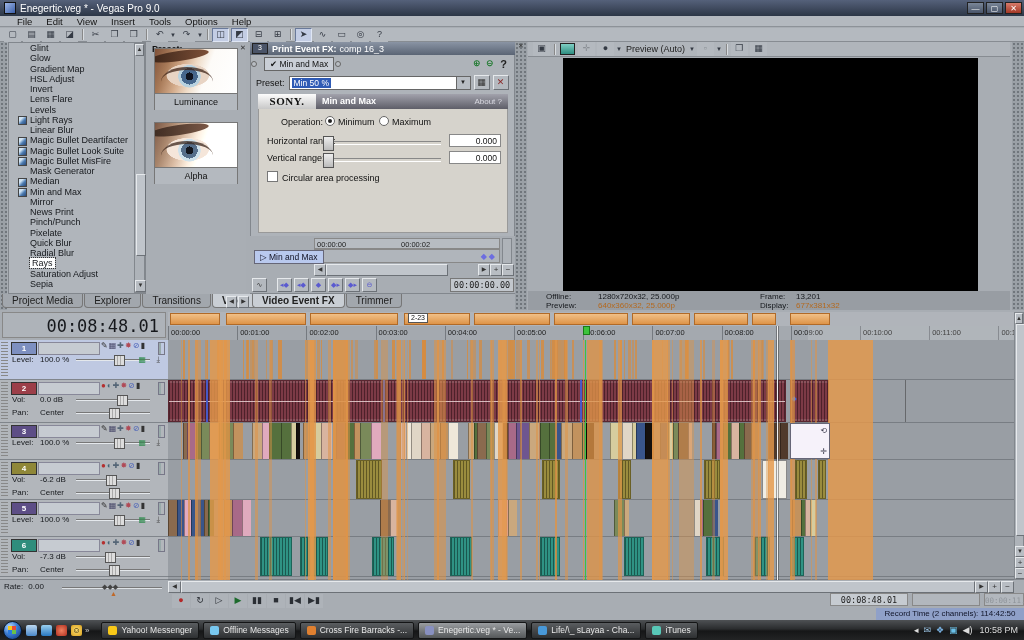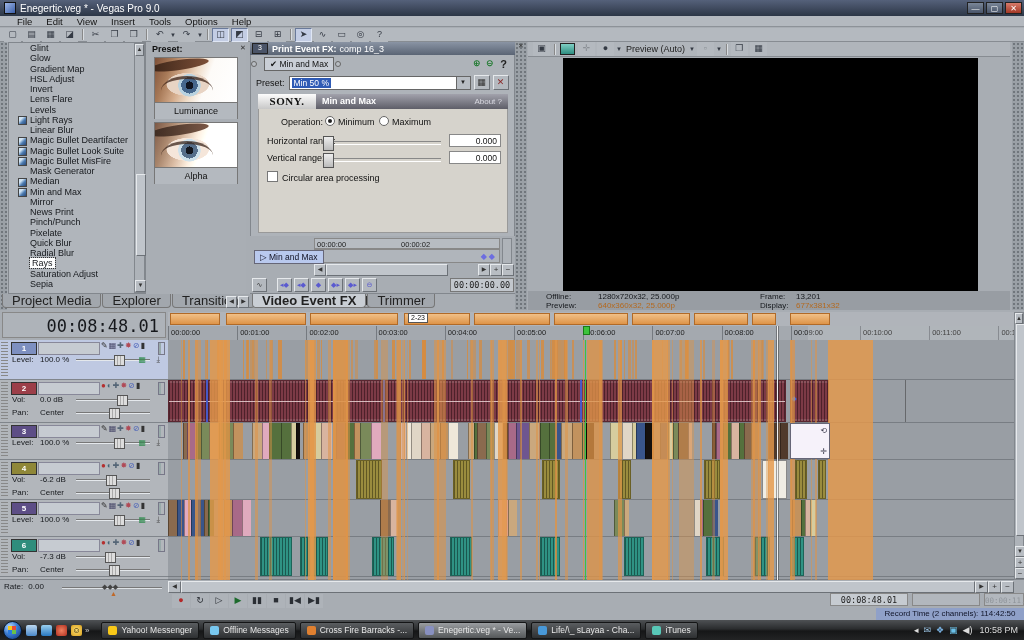--- a/index.html
+++ b/index.html
@@ -45,21 +45,21 @@
        radial-gradient(ellipse at 40% 60%, #e8d4c4 0 30%, rgba(0,0,0,0) 31%),
        linear-gradient(110deg,#7e5038 0%,#a87a58 18%,#d4ac8c 34%,#efdcc8 48%,#fdfbf8 62%,#ffffff 100%)}
   .eyeimg::before{content:"";position:absolute;left:-6px;top:2px;width:60px;height:10px;
        background:linear-gradient(100deg,#3a2418,#7e5038);transform:rotate(-8deg);border-radius:50%}
   .eyeimg::after{content:"";position:absolute;left:6px;top:18px;width:52px;height:26px;border-radius:50%;
        border-top:3px solid rgba(60,34,22,.75)}
   .eyeimg.alpha{filter:saturate(.7) brightness(1.08)}
   .thumblabel{height:16px;line-height:16px;text-align:center;font-size:9px;color:#111;
               border-top:1px solid #777;background:#b4b9bf}
   
-  .tabsrow{display:flex;align-items:flex-start;font-size:13px;color:#222}
+  .tabsrow{display:flex;align-items:flex-start;font-size:10px;color:#222}
   .tab{height:13px;line-height:13px;padding:0 9px;background:#a2a7ad;border:1px solid #777;border-top:none;
        border-radius:0 0 4px 4px;margin-right:1px}
   .tab.active{background:#c9ced4;font-weight:bold}
   
   #dlg{left:250px;top:42px;width:265px;height:252px;background:#aeb3b9;border:1px solid #82878d;box-sizing:border-box}
   #dlg-titlebar{left:250px;top:42px;width:265px;height:13px;background:linear-gradient(#8a94a4,#5a6474);
      color:#fff;font-size:9px;display:flex;align-items:center;padding-left:2px;box-sizing:border-box}
   #dlg-badge{width:14px;height:9px;background:#4a5468;border:1px solid #222;color:#fff;font-size:7px;
      line-height:8px;text-align:center;margin-right:4px}
   #chainrow{left:250px;top:56px;width:265px;height:16px;display:flex;align-items:center}
@@ -233,21 +233,21 @@
     <div class="fxitem"><span>Saturation Adjust</span></div>
     <div class="fxitem"><span>Sepia</span></div>
   </div>
 <div class="abs vscroll" style="left:134px;top:43px;width:11px;height:250px">
   <div class="sbtn" style="height:10px">▲</div>
   <div class="sthumb abs" style="left:1px;top:130px;width:8px;height:80px"></div>
   <div class="sbtn abs" style="left:0;bottom:0;width:9px;height:10px">▼</div>
 </div>
 <div id="presetpanel" class="abs"></div>
 <div id="preset-label" class="abs txt">Preset:</div>
-<div class="abs thumbcard" style="top:57px;height:62px">
+<div class="abs thumbcard" style="top:48px;height:62px">
   <div class="eyeimg"></div>
   <div class="thumblabel">Luminance</div>
 </div>
 <div class="abs thumbcard" style="top:122px;height:62px">
   <div class="eyeimg alpha"></div>
   <div class="thumblabel">Alpha</div>
 </div>
 <div class="abs" style="left:240px;top:44px;font-size:7px;color:#333">✕</div>
 <div id="paneltabs" class="abs tabsrow" style="left:2px;top:294px">
     <div class="tab">Project Media</div>

